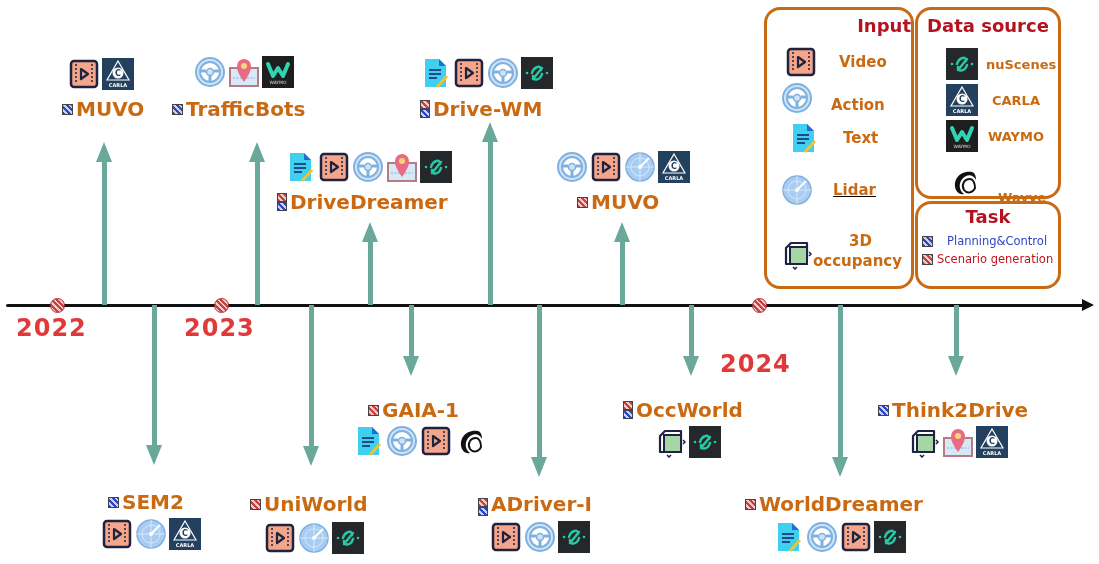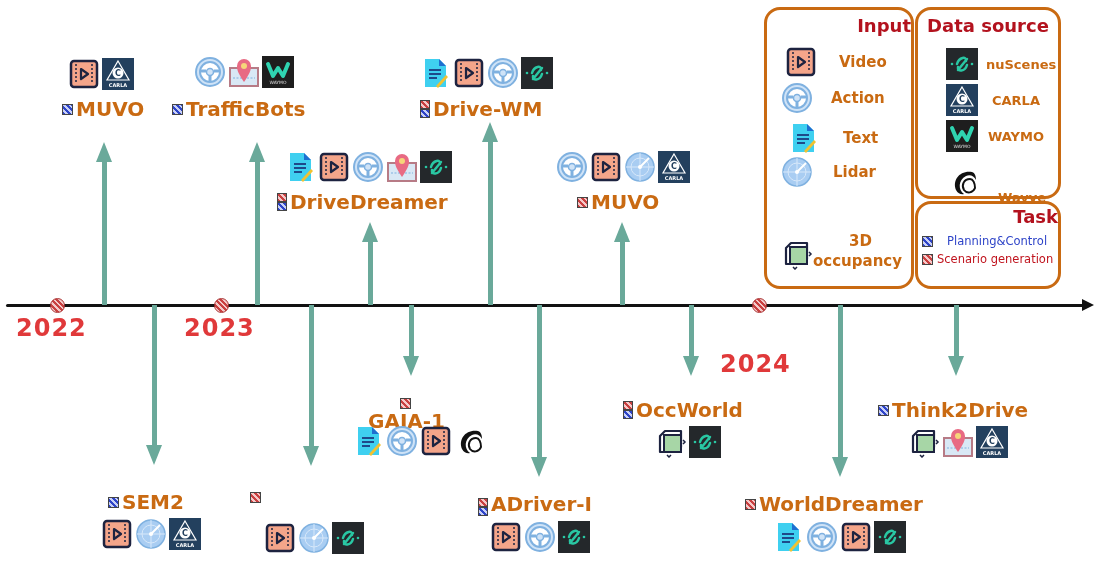--- a/index.html
+++ b/index.html
@@ -164,20 +164,21 @@
       <svg class="ic" width="32" height="32" viewBox="0 0 32 32">
         <use href="#sym-waymo"></use>
       </svg>
     </div>
     <div class="stem" style="left: 309px; top: 305px; height: 143px;"></div>
     <div class="tri-down" style="left: 303px; top: 446px;"></div>
     <div class="model-label" style="left: 250px; top: 492px;">
       <span class="task-badge">
         <span class="sq sg"></span>
       </span>
+      <span class="model-name">UniWorld</span>
     </div>
     <div class="icons" style="left: 264px; top: 522px;">
       <svg class="ic" width="32" height="32" viewBox="0 0 32 32">
         <use href="#sym-video"></use>
       </svg>
       <svg class="ic" width="32" height="32" viewBox="0 0 32 32">
         <use href="#sym-lidar"></use>
       </svg>
       <svg class="ic" width="32" height="32" viewBox="0 0 32 32">
         <use href="#sym-nuscenes"></use>
@@ -204,21 +205,21 @@
       </svg>
       <svg class="ic" width="32" height="32" viewBox="0 0 32 32">
         <use href="#sym-map"></use>
       </svg>
       <svg class="ic" width="32" height="32" viewBox="0 0 32 32">
         <use href="#sym-nuscenes"></use>
       </svg>
     </div>
     <div class="stem" style="left: 409px; top: 305px; height: 53px;"></div>
     <div class="tri-down" style="left: 403px; top: 356px;"></div>
-    <div class="model-label" style="left: 368px; top: 398px; flex-direction: column;">
+    <div class="model-label" style="left: 368px; top: 398px;">
       <span class="task-badge">
         <span class="sq sg"></span>
       </span>
       <span class="model-name">GAIA-1</span>
     </div>
     <div class="icons" style="left: 352px; top: 425px;">
       <svg class="ic" width="32" height="32" viewBox="0 0 32 32">
         <use href="#sym-text"></use>
       </svg>
       <svg class="ic" width="32" height="32" viewBox="0 0 32 32">
@@ -357,33 +358,33 @@
   </div>
 
 <div class="lbox" style="left:764px; top:7px; width:144px; height:276px;">
   <div class="lbox-title" style="top:5px;text-align:right;">Input</div>
   <div class="lrow" style="left:18px; top:36px;">
     <svg class="ic" width="32" height="32">
         <use href="#sym-video"></use>
       </svg>
     <span class="ltext" style="margin-left:22px;">Video</span>
   </div>
-  <div class="lrow" style="left:14px; top:72px;">
+  <div class="lrow" style="left:14px; top:72px;align-items:flex-end;">
     <svg class="ic" width="36" height="36" viewBox="0 0 32 32">
         <use href="#sym-action"></use>
       </svg>
     <span class="ltext" style="margin-left:18px;">Action</span>
   </div>
   <div class="lrow" style="left:20px; top:112px;">
     <svg class="ic" width="28" height="32" viewBox="0 0 32 32">
         <use href="#sym-text"></use>
       </svg>
     <span class="ltext" style="margin-left:24px;">Text</span>
   </div>
-  <div class="lrow" style="left:14px; top:146px;">
+  <div class="lrow" style="left:14px; top:164px;text-decoration:underline;">
     <svg class="ic" width="36" height="36" viewBox="0 0 32 32">
         <use href="#sym-lidar"></use>
       </svg>
     <span class="ltext" style="margin-left:20px;">Lidar</span>
   </div>
   <div class="lrow" style="left:14px; top:228px;">
     <svg class="ic" width="34" height="34" viewBox="0 0 32 32">
         <use href="#sym-occupancy"></use>
       </svg>
   </div>
@@ -413,21 +414,21 @@
   </div>
   <div class="lrow" style="left:30px; top:148px;">
     <svg class="ic" width="26" height="26" viewBox="0 0 32 32">
         <use href="#sym-wayve"></use>
       </svg>
     <span class="ltext" style="margin-left:18px; font-size:13px;margin-top:32px;">Wayve</span>
   </div>
 </div>
 
 <div class="lbox" style="left:915px; top:201px; width:140px; height:82px;">
-  <div class="lbox-title" style="top:2px;text-align:right;">Task</div>
+  <div class="lbox-title" style="top:2px;">Task</div>
   <div class="task-row" style="left:4px; top:30px; color:#2e44c8;">
     <span class="sq pc"></span>
     <span style="margin-left:10px;">Planning&amp;Control</span>
   </div>
   <div class="task-row" style="left:4px; top:48px; color:#c0141e;">
     <span class="sq sg"></span>
     <span>Scenario generation</span>
   </div>
 </div>
 

